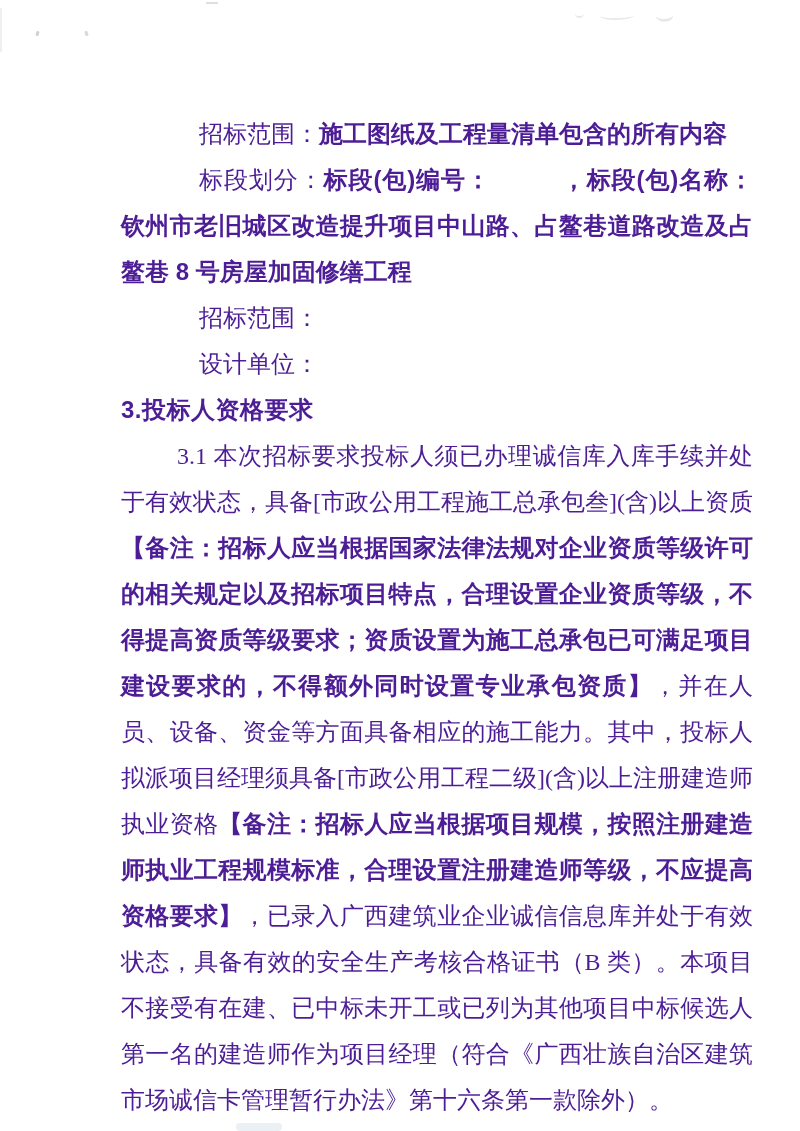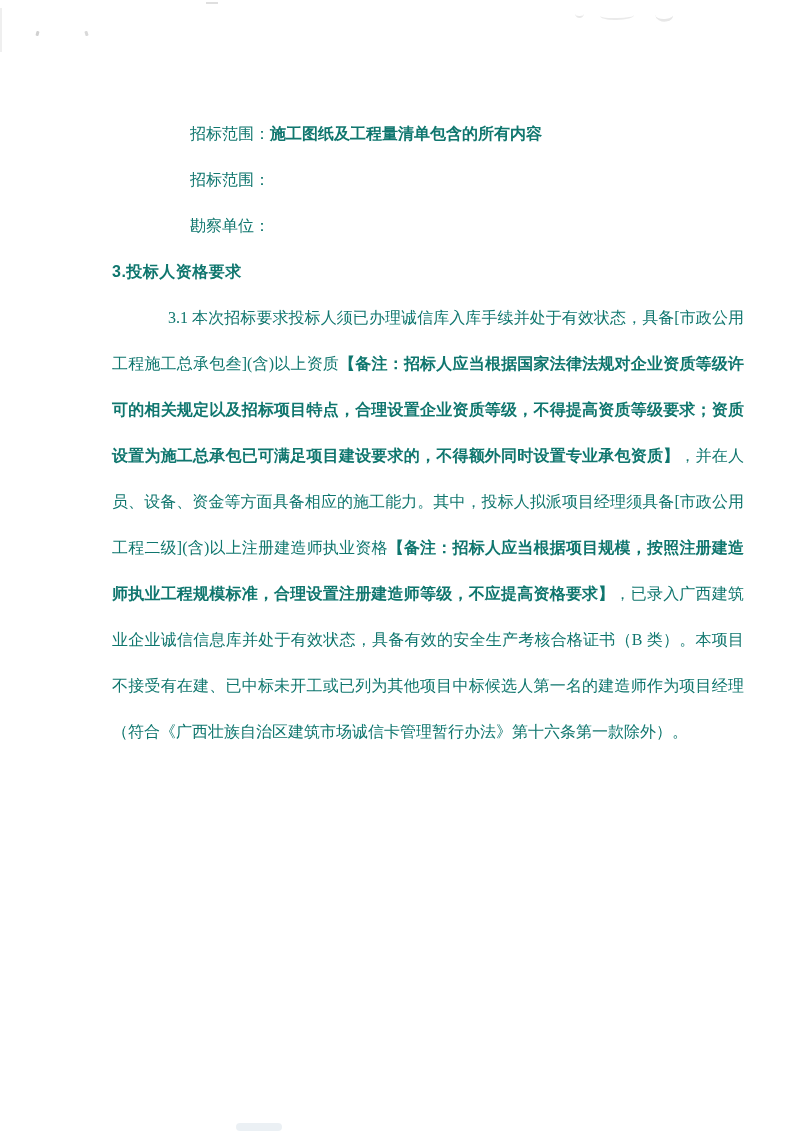--- a/index.html
+++ b/index.html
@@ -15,26 +15,26 @@
     font-family: "Liberation Serif", serif;
   }
   .page {
     position: absolute;
     inset: 0;
     background: #ffffff;
   }
   
   .content {
     position: absolute;
-    left: 112px;
+    left: 121px;
     top: 111px;
     width: 632px;
-    font-size: 16px;
+    font-size: 24px;
     line-height: 46px;
-    color: #0f766e;
+    color: #4c1d95;
     text-align: justify;
   }
   .para {
     margin: 0;
     padding: 0;
   }
   .para.field   { text-indent: 78px; }
   .para.body    { text-indent: 56px; }
   .para.heading { text-indent: 0; }
   .seg-regular {
@@ -71,19 +71,20 @@
   <div class="artifact speck-1"></div>
   <div class="artifact speck-2"></div>
   <div class="artifact dash-top"></div>
   <div class="artifact squiggle-1"></div>
   <div class="artifact squiggle-2"></div>
   <div class="artifact squiggle-3"></div>
   <div class="artifact smudge-bottom"></div>
 
   <div class="content" id="doc-content">
       <p class="para field"><span class="seg-regular">招标范围：</span><span class="seg-bold">施工图纸及工程量清单包含的所有内容</span></p>
+      <p class="para field"><span class="seg-regular">标段划分：</span><span class="seg-bold">标段(包)编号：</span><span class="gap-blank"></span><span class="seg-bold">，标段(包)名称：钦州市老旧城区改造提升项目中山路、占鳌巷道路改造及占鳌巷 8 号房屋加固修缮工程</span></p>
       <p class="para field"><span class="seg-regular">招标范围：</span></p>
-      <p class="para field"><span class="seg-regular">勘察单位：</span></p>
+      <p class="para field"><span class="seg-regular">设计单位：</span></p>
       <p class="para heading"><span class="seg-bold">3.投标人资格要求</span></p>
       <p class="para body"><span class="seg-regular">3.1 本次招标要求投标人须已办理诚信库入库手续并处于有效状态，具备[市政公用工程施工总承包叁](含)以上资质</span><span class="seg-bold">【备注：招标人应当根据国家法律法规对企业资质等级许可的相关规定以及招标项目特点，合理设置企业资质等级，不得提高资质等级要求；资质设置为施工总承包已可满足项目建设要求的，不得额外同时设置专业承包资质】</span><span class="seg-regular">，并在人员、设备、资金等方面具备相应的施工能力。其中，投标人拟派项目经理须具备[市政公用工程二级](含)以上注册建造师执业资格</span><span class="seg-bold">【备注：招标人应当根据项目规模，按照注册建造师执业工程规模标准，合理设置注册建造师等级，不应提高资格要求】</span><span class="seg-regular">，已录入广西建筑业企业诚信信息库并处于有效状态，具备有效的安全生产考核合格证书（B 类）。本项目不接受有在建、已中标未开工或已列为其他项目中标候选人第一名的建造师作为项目经理（符合《广西壮族自治区建筑市场诚信卡管理暂行办法》第十六条第一款除外）。</span></p>
     </div>
 
 </div>
 
 </body></html>

